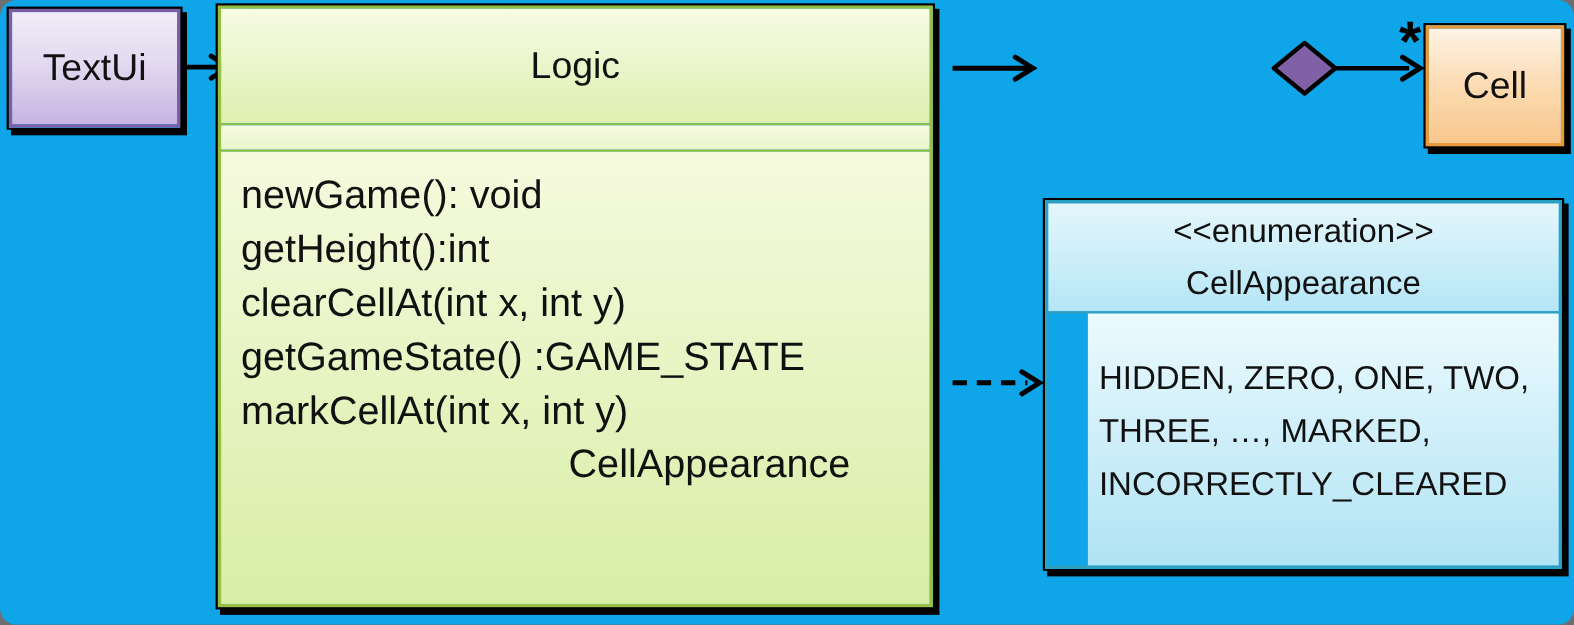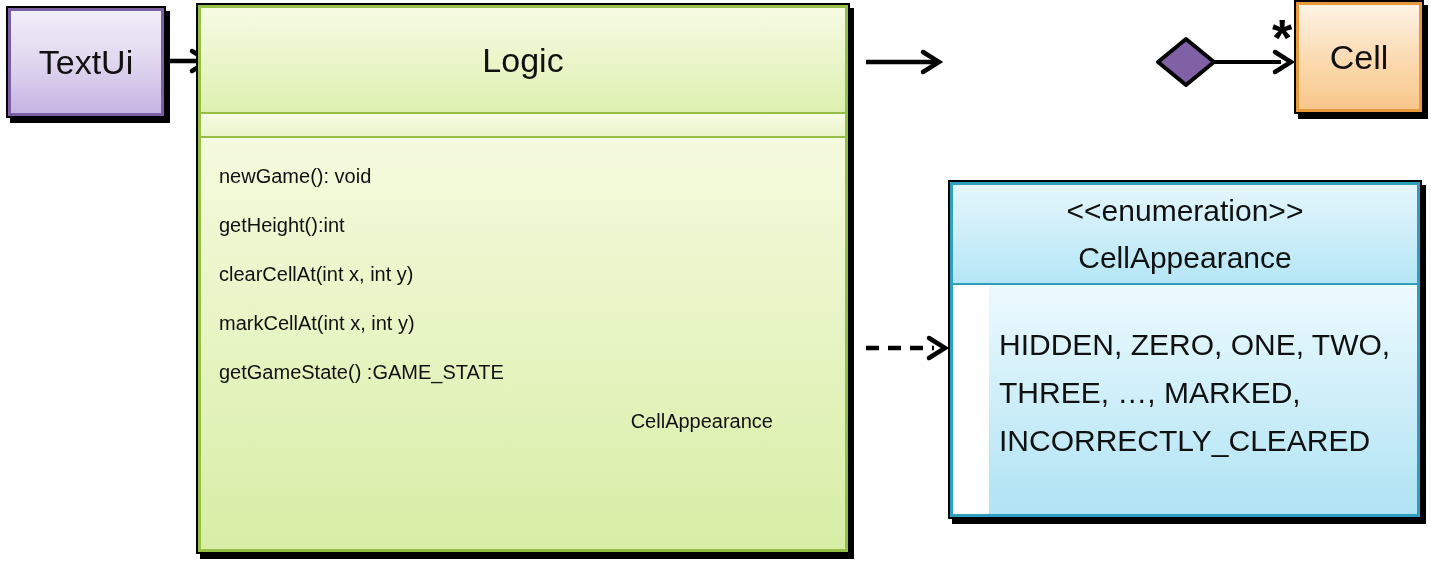--- a/index.html
+++ b/index.html
@@ -3,22 +3,23 @@
 <meta charset="utf-8">
 <style>
   * { margin: 0; padding: 0; box-sizing: border-box; }
   html, body { background: #6e6e6e; }
   body { font-family: "Liberation Sans", sans-serif; }
 
   .canvas {
     position: relative;
     width: 1431px;
     height: 568px;
-    background: #ffffff;
+    background: #0ea5e9;
     overflow: hidden;
+    border-radius: 15px;
   }
 
   .connectors {
     position: absolute;
     left: 0; top: 0;
     width: 1431px; height: 568px;
     pointer-events: none;
   }
 
   .uml-box {
@@ -68,41 +69,41 @@
     flex: none;
     background: linear-gradient(180deg, #f7fbe4 0%, #e9f5c9 100%);
     border-bottom: 2px solid #95c045;
   }
   .logic-methods {
     flex: 1;
     background: linear-gradient(180deg, #f5fade 0%, #d8eea6 100%);
     padding: 14px 10px 0 18px;
   }
   .method-line {
-    font-size: 20px;
+    font-size: 36px;
     line-height: 49px;
     white-space: nowrap;
     color: #111;
   }
   .method-line.continuation {
     text-align: right;
     padding-right: 62px;
   }
 
   
   .minefield {
     left: 945px; top: 5px;
     width: 212px; height: 114px;
     border: 3px solid #7b5fa5;
     background: linear-gradient(180deg, #f1edf8 0%, #e2daf0 45%, #c6b4e2 100%);
   }
 
   
   .cell {
-    left: 1296px; top: 2px;
+    left: 1296px; top: 23px;
     width: 126px; height: 110px;
     border: 3px solid #e8993a;
     background: linear-gradient(180deg, #fdf3e5 0%, #fbd9ae 55%, #f8c78c 100%);
   }
 
   
   .enum {
     left: 950px; top: 182px;
     width: 470px; height: 335px;
     border: 3px solid #2f9fc0;
@@ -179,22 +180,22 @@
     <div class="box-title">TextUi</div>
   </div>
 
   <div class="uml-box logic">
     <div class="logic-header">Logic</div>
     <div class="logic-attrs"></div>
     <div class="logic-methods">
       <div class="method-line">newGame(): void</div>
       <div class="method-line">getHeight():int</div>
       <div class="method-line">clearCellAt(int x, int y)</div>
+      <div class="method-line">getGameState() :GAME_STATE</div>
       <div class="method-line">markCellAt(int x, int y)</div>
-      <div class="method-line">getGameState() :GAME_STATE</div>
       <div class="method-line continuation">CellAppearance</div>
     </div>
   </div>
 
 
   <div class="uml-box cell">
     <div class="box-title">Cell</div>
   </div>
 
   <div class="multiplicity">*</div>

